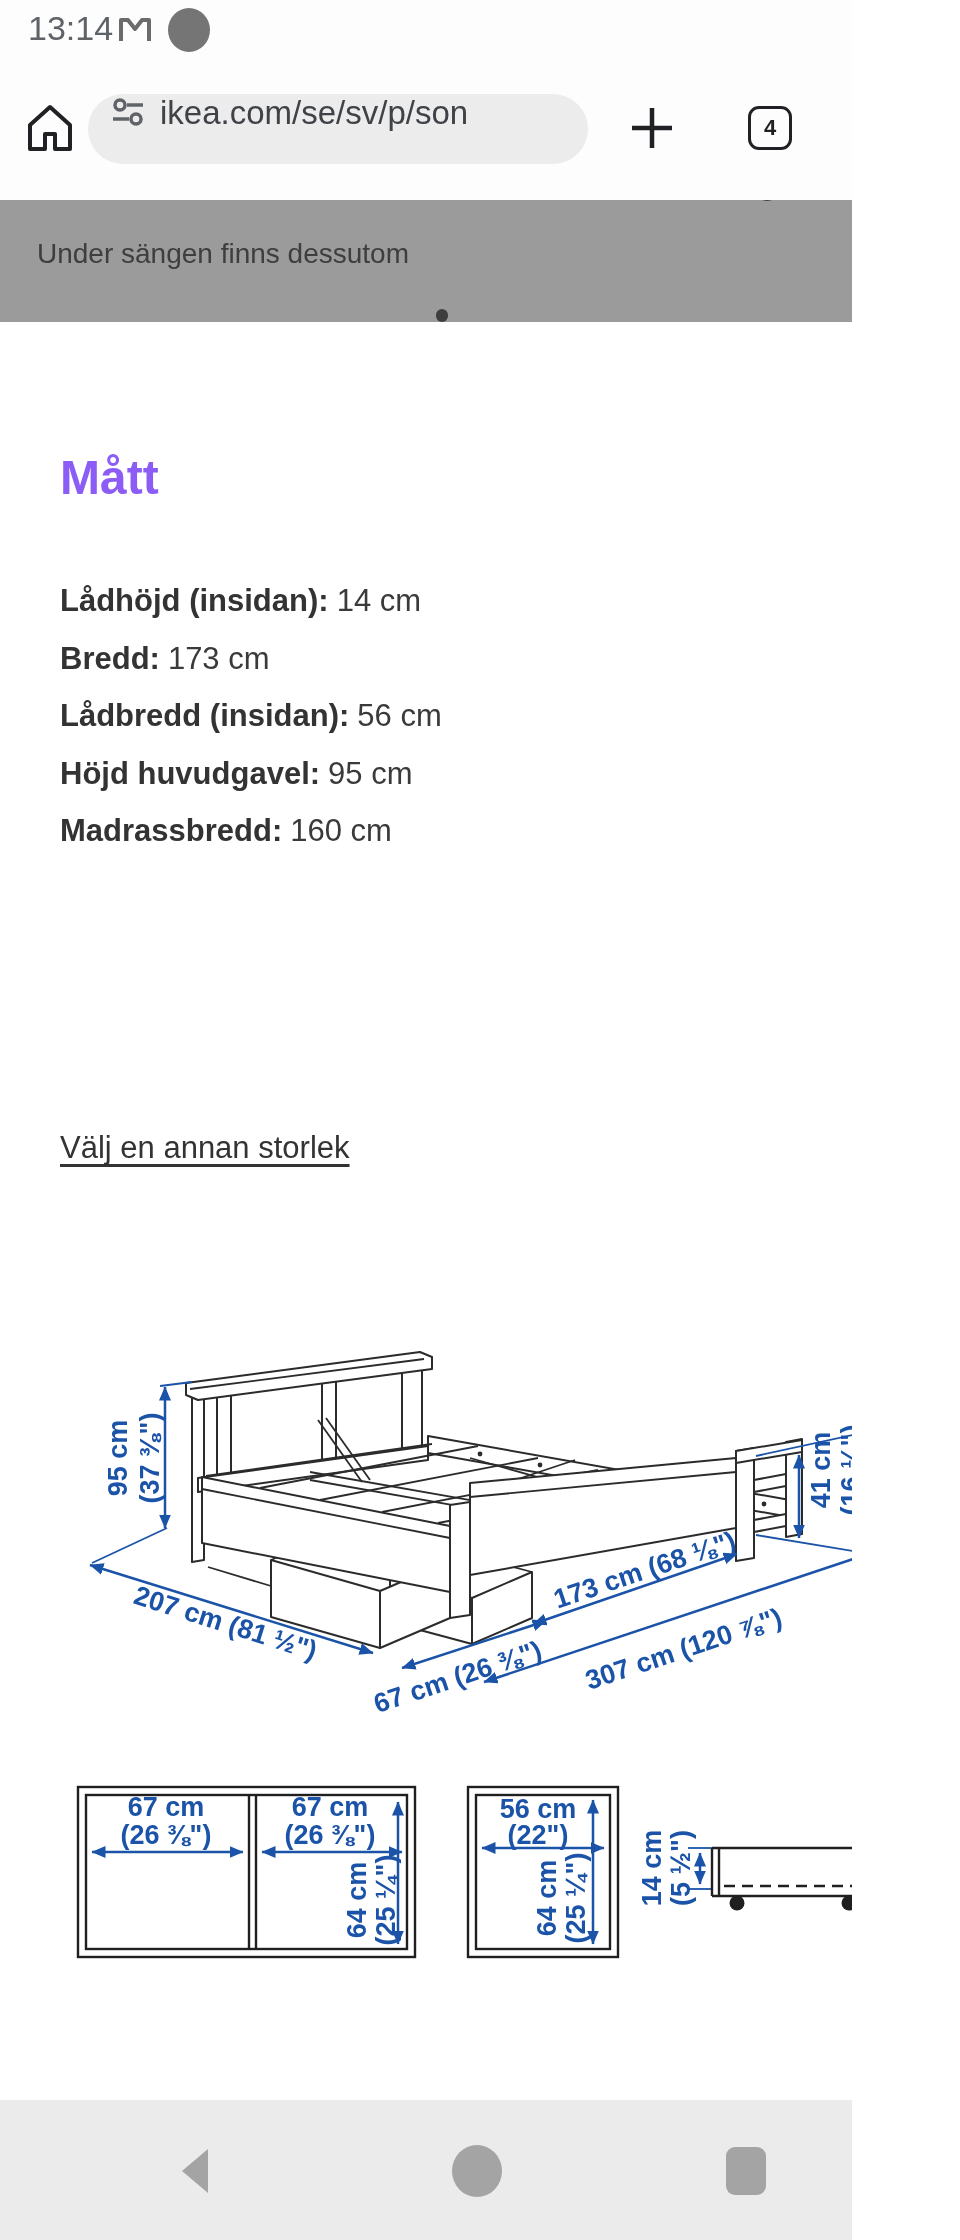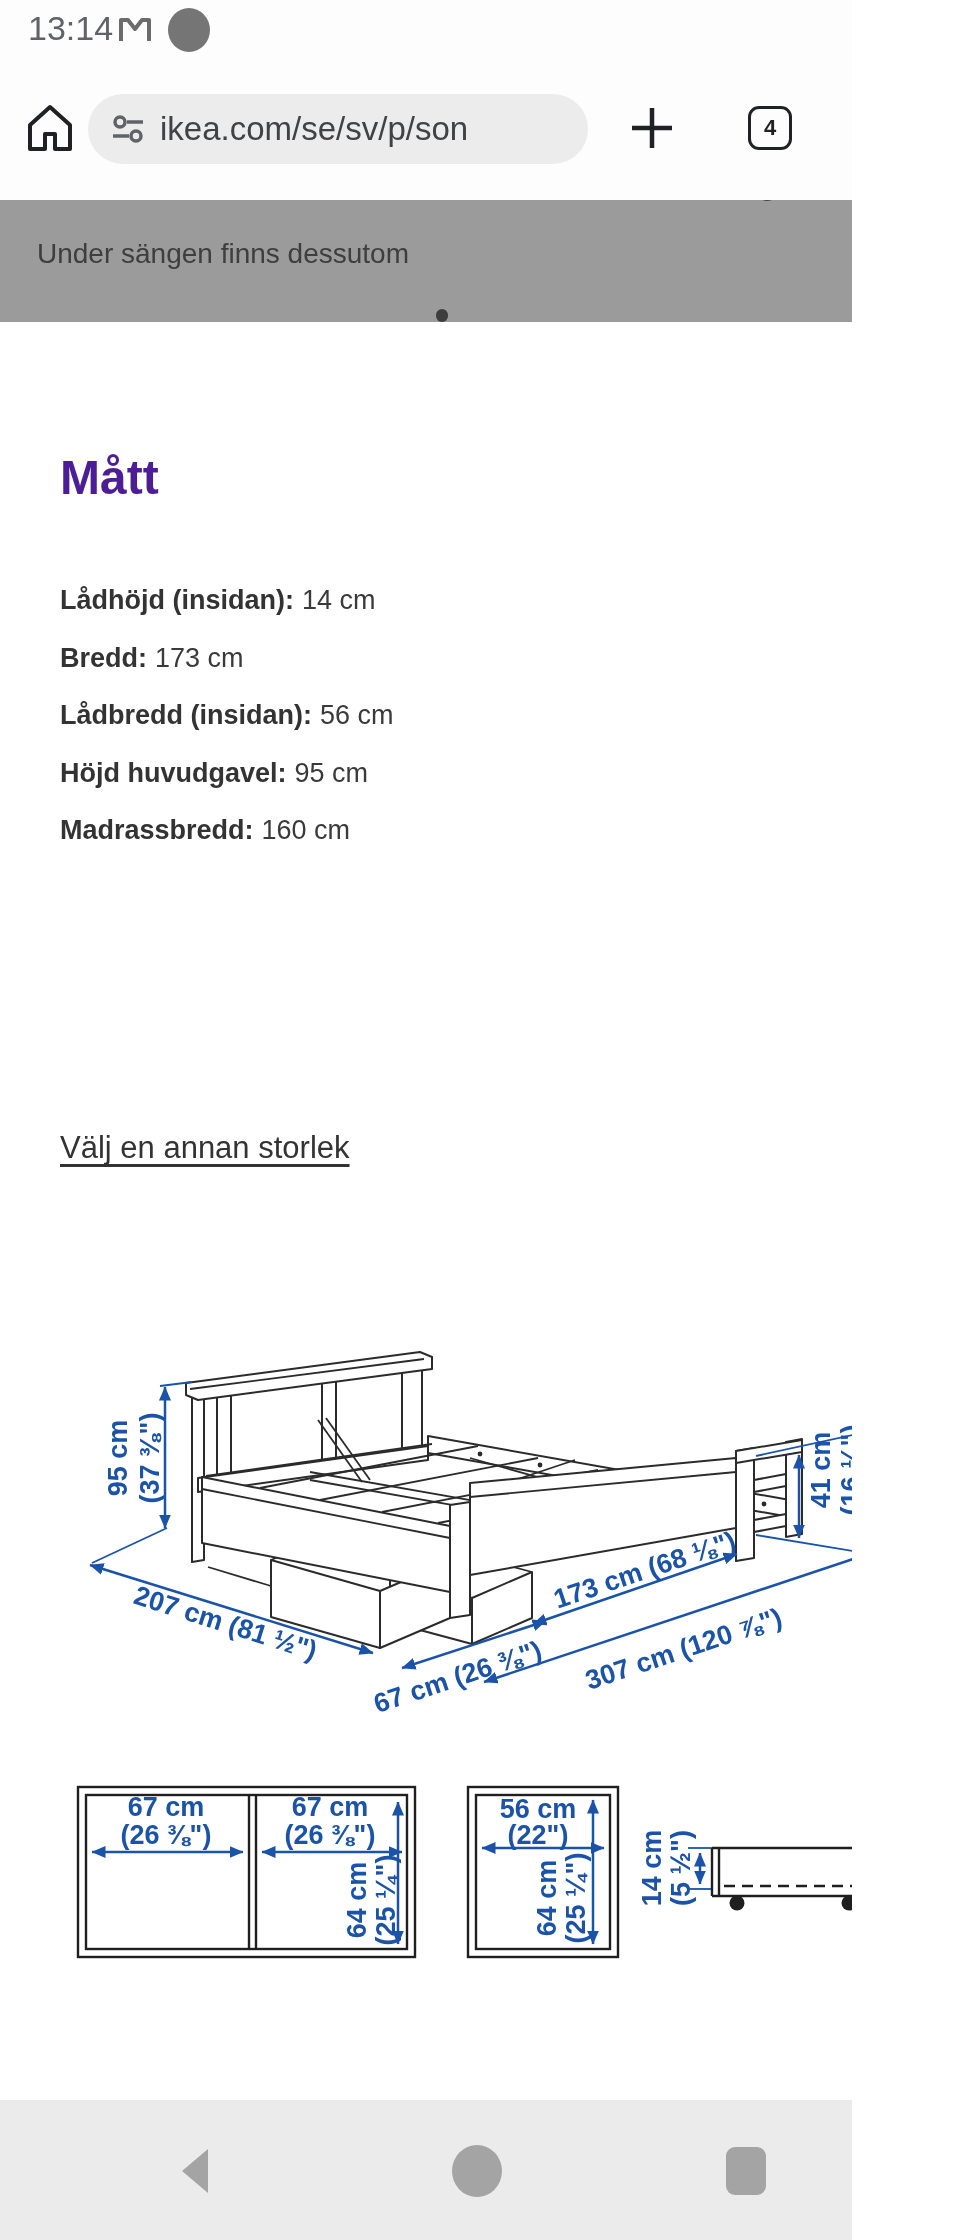--- a/index.html
+++ b/index.html
@@ -9,41 +9,41 @@
   
   .status-bar{position:absolute;left:0;top:0;width:960px;height:56px;background:#fdfdfd;}
   .sb-time{position:absolute;left:28px;top:9px;font-size:34px;color:#5f6368;font-weight:400;}
   .sb-right{position:absolute;right:24px;top:0;height:56px;display:flex;align-items:center;gap:14px;}
   .sb-net{font-size:32px;color:#5f6368;}
   .sb-batt-txt{font-size:32px;color:#5f6368;}
   
   .browser-bar{position:absolute;left:0;top:56px;width:960px;height:144px;background:#fdfdfd;}
   .home-btn{position:absolute;left:22px;top:44px;width:56px;height:56px;}
   .url-pill{position:absolute;left:88px;top:38px;width:500px;height:70px;background:#ececec;
-            border-radius:35px;display:flex;align-items:center;padding:0 22px;gap:14px;}
+            border-radius:35px;display:flex;padding:0 22px;gap:14px;}
   .url-text{font-size:33px;color:#3f4246;white-space:nowrap;overflow:hidden;}
   .plus-btn{position:absolute;left:624px;top:44px;width:56px;height:56px;display:flex;align-items:center;justify-content:center;}
   .tab-btn{position:absolute;left:748px;top:50px;width:44px;height:44px;border:3px solid #202124;
            border-radius:11px;display:flex;align-items:center;justify-content:center;}
   .tab-count{font-size:22px;font-weight:700;color:#202124;}
   .menu-btn{position:absolute;left:876px;top:44px;width:40px;height:56px;display:flex;flex-direction:column;
             align-items:center;justify-content:center;gap:8px;}
   .menu-btn i{width:9px;height:9px;border-radius:50%;background:#202124;}
   
   .scrim{position:absolute;left:0;top:200px;width:960px;height:122px;background:#9b9b9b;overflow:hidden;}
   .scrim-line{position:absolute;left:37px;top:38px;font-size:28px;color:#3e3e3e;white-space:nowrap;}
   .scrim-frag{position:absolute;left:756px;top:-46px;font-size:42px;color:#3e3e3e;}
   .scrim-dot{position:absolute;left:436px;top:109px;width:12px;height:13px;border-radius:6px;background:#3e3e3e;}
   
   .sheet{position:absolute;left:0;top:322px;width:960px;height:1778px;background:#ffffff;
          border-radius:30px 30px 0 0;}
   .close-btn{position:absolute;left:856px;top:38px;width:64px;height:64px;display:flex;
              align-items:center;justify-content:center;}
-  .sheet-title{position:absolute;left:60px;top:128px;font-size:48px;font-weight:700;color:#4c1d95;}
-  .meas-list{position:absolute;left:60px;top:250px;font-size:27px;color:#3a3a3a;line-height:57.5px;}
+  .sheet-title{position:absolute;left:60px;top:128px;font-size:48px;font-weight:700;color:#8b5cf6;}
+  .meas-list{position:absolute;left:60px;top:250px;font-size:31px;color:#3a3a3a;line-height:57.5px;}
   .mlabel{font-weight:700;color:#333;margin-right:8px;}
   .mval{font-weight:400;color:#3a3a3a;}
   .size-link{position:absolute;left:60px;top:808px;font-size:31px;color:#333;
              text-decoration:underline;text-underline-offset:6px;}
   .bed-svg{position:absolute;left:0;top:908px;}
   .drawers-svg{position:absolute;left:0;top:1458px;}
   .scroll-thumb{position:absolute;left:948px;top:455px;width:10px;height:1370px;background:#c2c2c2;}
   
   .navbar{position:absolute;left:0;top:2100px;width:960px;height:140px;background:#ebebeb;}
   .nav-back{position:absolute;left:182px;top:49px;width:0;height:0;

